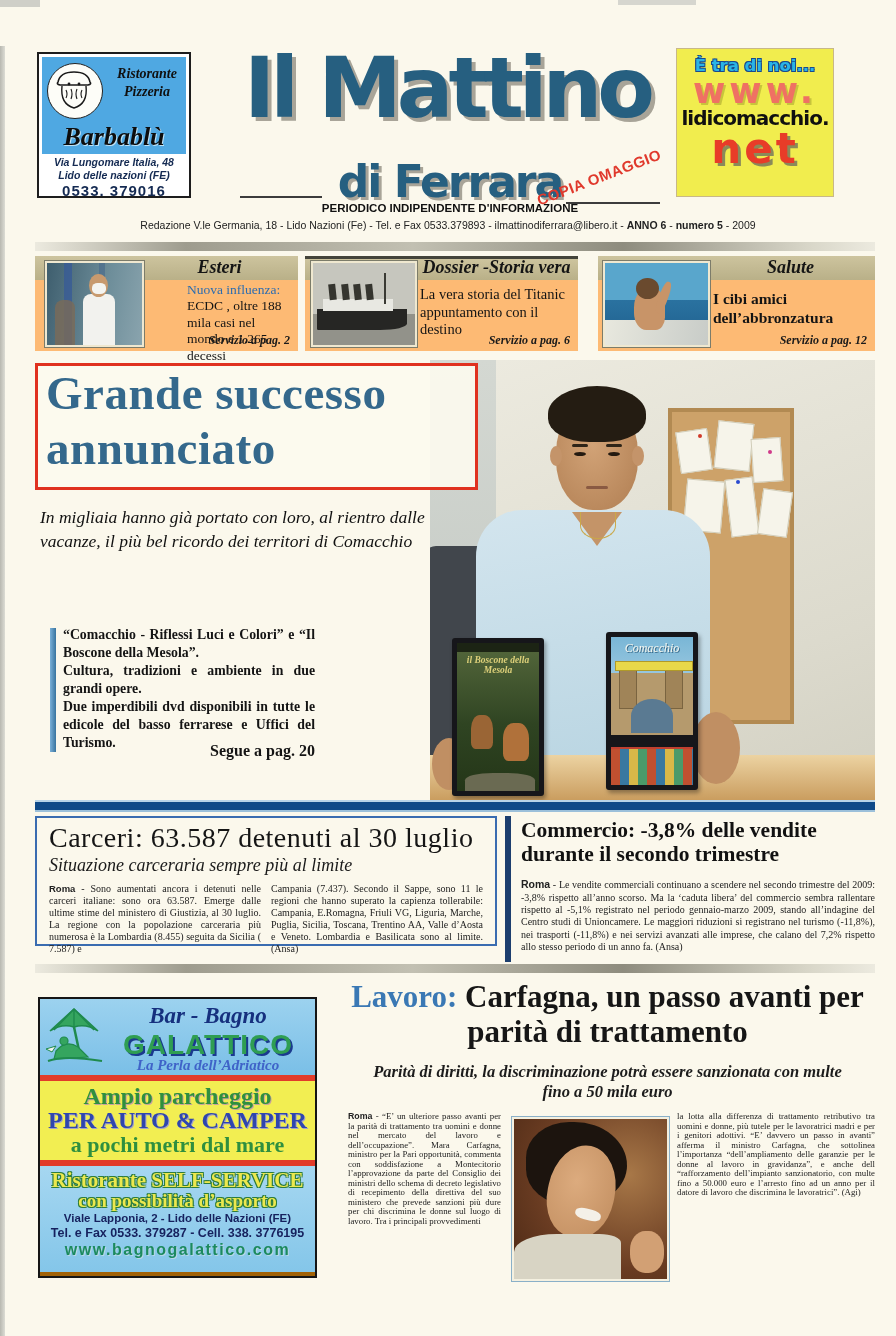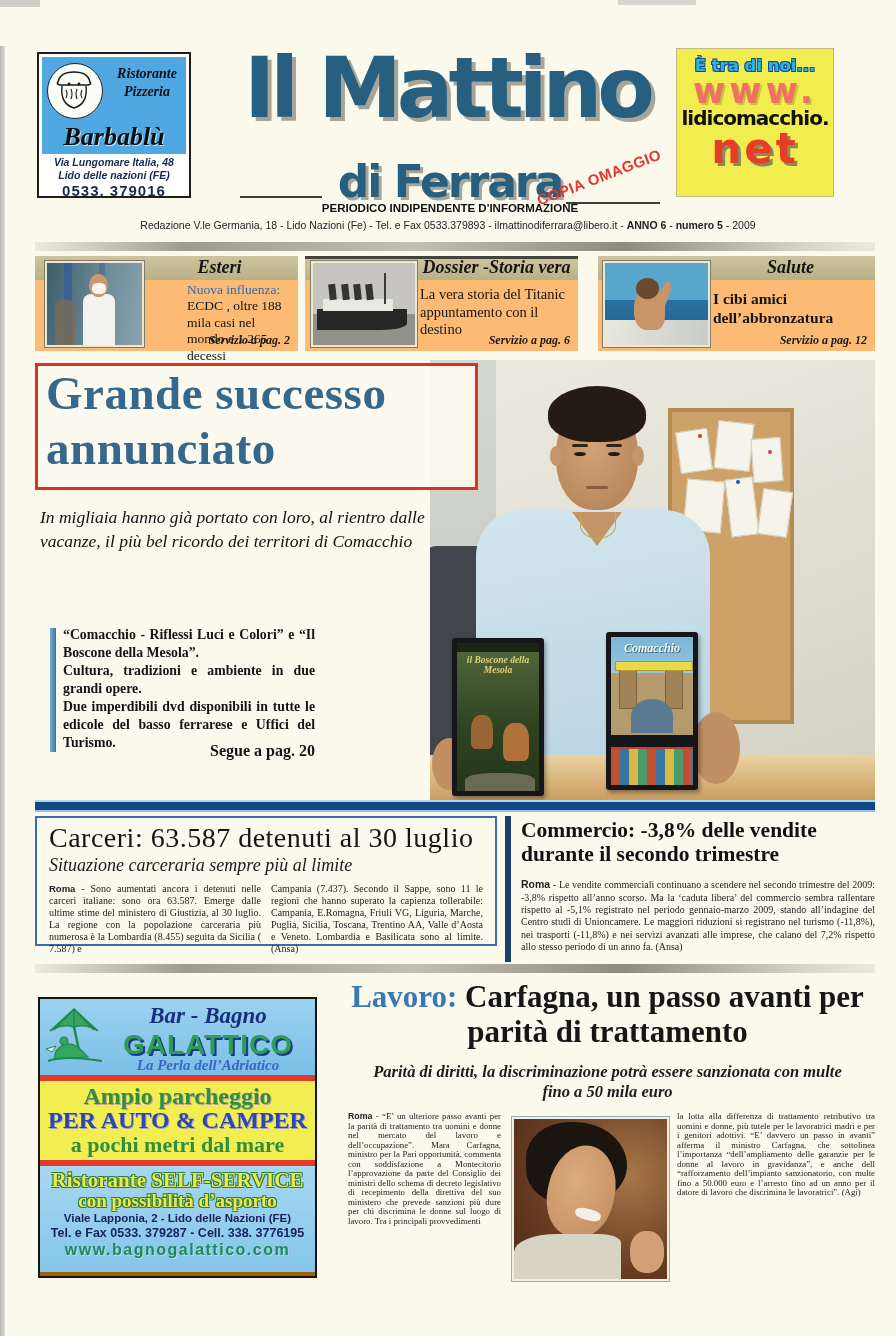--- a/index.html
+++ b/index.html
@@ -108,21 +108,21 @@
   .dvd-cov{position:relative;width:100%;height:100%;overflow:hidden;}
   .cov1{background:linear-gradient(#55683c,#2f4422 55%,#243618);}
   .cov1-band{position:absolute;left:0;top:0;width:100%;height:9px;background:#1c2414;}
   .cov1-title{position:absolute;left:0;top:12px;width:100%;text-align:center;font-style:italic;font-weight:bold;
       font-size:9.5px;line-height:1.1;color:#ddd07a;}
   .deer{position:absolute;background:#9a6535;border-radius:40% 40% 20% 20%;}
   .deer1{left:14px;top:72px;width:22px;height:34px;}
   .deer2{left:46px;top:80px;width:26px;height:38px;background:#b0713a;}
   .cov1-rock{position:absolute;left:8px;bottom:0;width:70px;height:18px;background:#6a6a52;border-radius:40% 40% 0 0;}
   .cov2-sky{position:absolute;left:0;top:0;width:100%;height:52%;background:linear-gradient(#79b6d6,#b9d9e9);}
-  .cov2-title{position:absolute;left:0;top:4px;width:100%;text-align:center;font-style:italic;font-weight:bold;font-size:12px;color:#f6f6ee;text-shadow:1px 1px 0 #3a6a8a;}
+  .cov2-title{position:absolute;left:0;top:4px;width:100%;text-align:center;font-style:italic;font-weight:normal;font-size:12px;color:#f6f6ee;text-shadow:1px 1px 0 #3a6a8a;}
   .cov2-strip{position:absolute;left:4px;top:24px;width:76px;height:8px;background:#e8d84a;border:1px solid #b09a28;}
   .cov2-castle{position:absolute;left:0;top:36px;width:100%;height:62px;background:#b59a6d;}
   .cov2-arch{position:absolute;left:20px;top:62px;width:42px;height:34px;background:#5a7a92;border-radius:50% 50% 0 0;}
   .cov2-tower{position:absolute;top:30px;width:16px;height:40px;background:#a08458;border:1px solid #7a6440;}
   .cov2-mosaic{position:absolute;left:0;bottom:0;width:100%;height:36px;border-top:2px solid #c04030;
       background:repeating-linear-gradient(90deg,#c05030 0 9px,#3878a0 9px 18px,#d8b848 18px 27px,#4a9a6a 27px 36px);}
   .bluebar{left:35px;top:800px;width:840px;height:12px;
       background:linear-gradient(#b8d4e8 0,#b8d4e8 2px,#0f4a88 2px,#0f4a88 10px,#9cc0da 10px);}
 
   .redbox{left:35px;top:363px;width:443px;height:127px;border:3px solid #e0311f;background:rgba(252,250,238,.93);z-index:5;box-sizing:border-box;}

